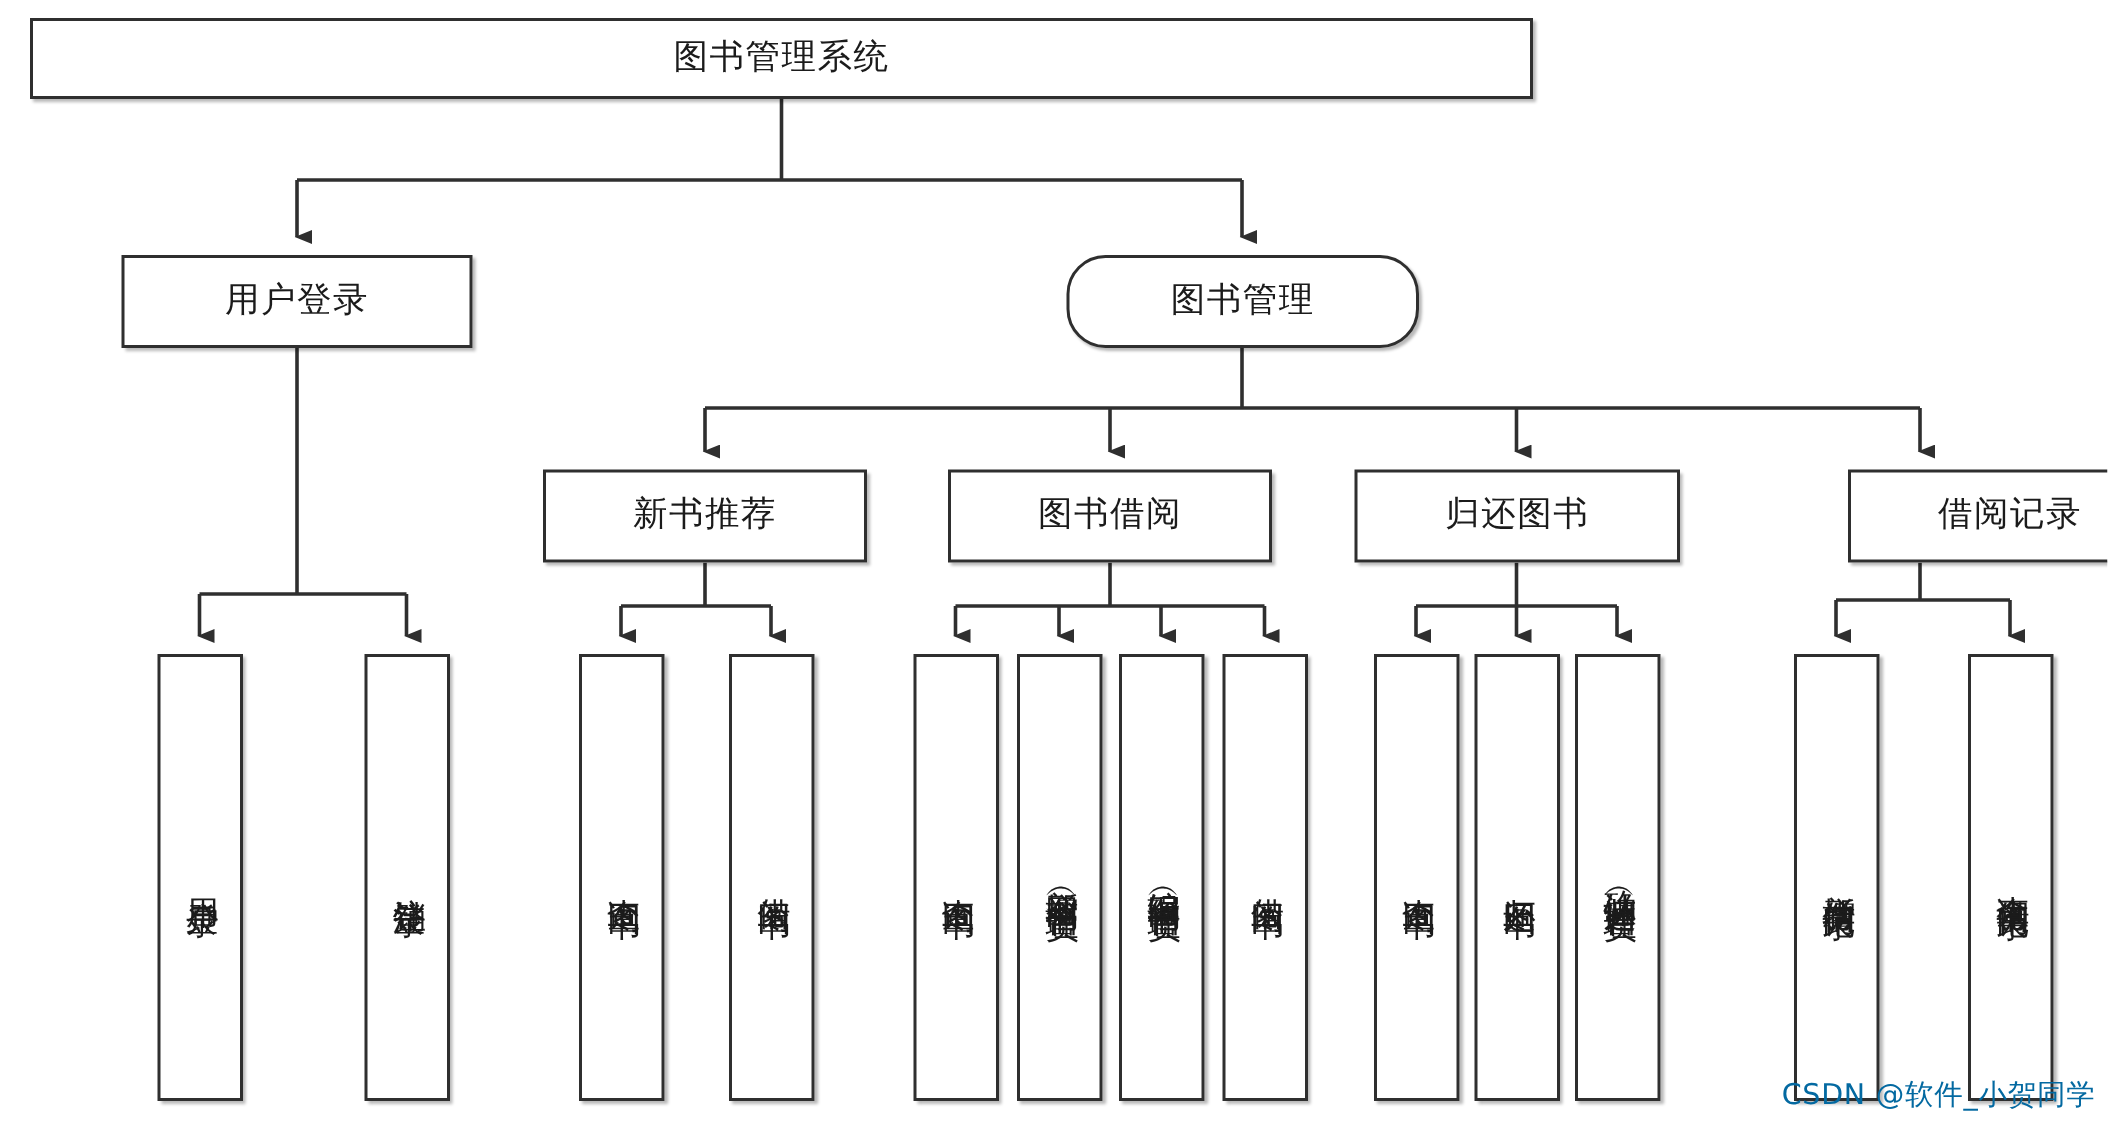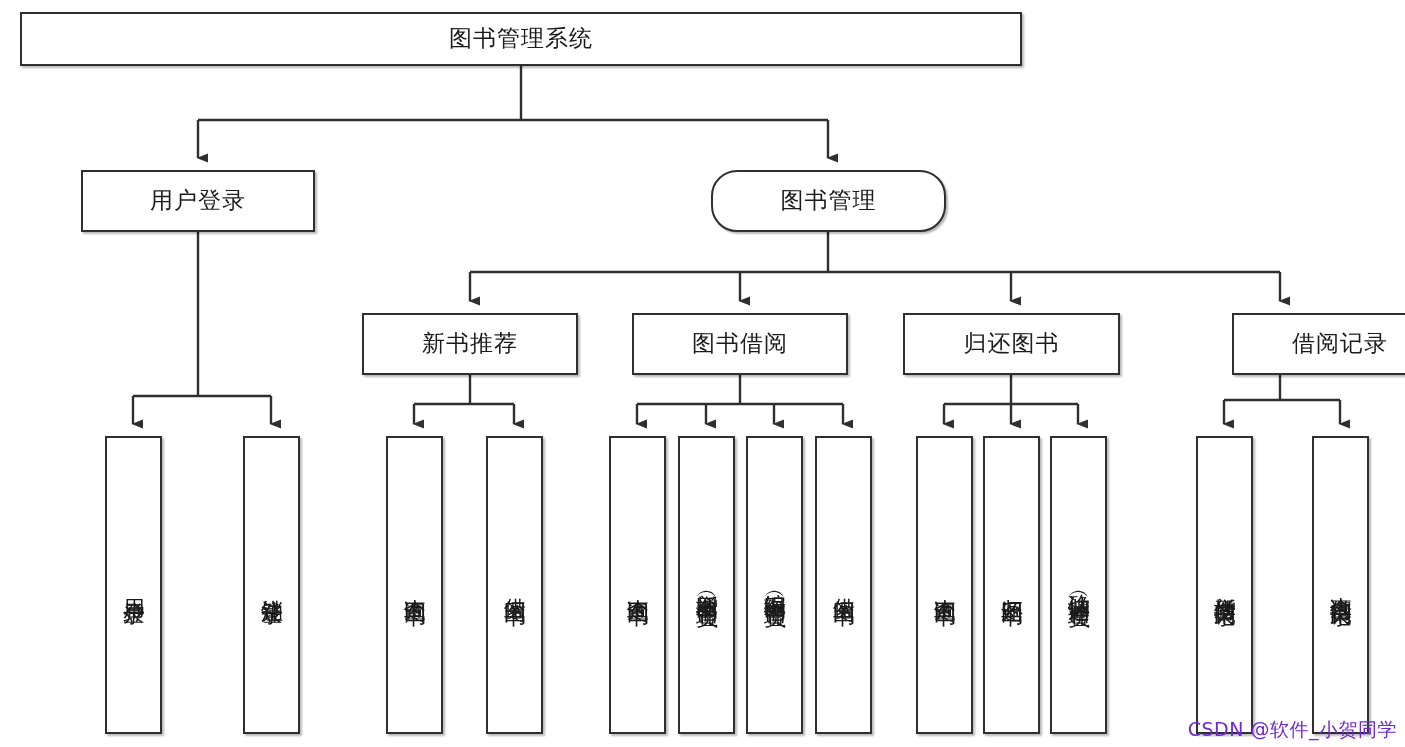--- a/index.html
+++ b/index.html
@@ -53,21 +53,21 @@
   .node.v .vlabel{
     writing-mode:vertical-rl;
     text-orientation:upright;
     display:block;
   }
   .watermark{
     position:absolute;
     right:8px;
     bottom:4px;
     font-size:19px;
-    color:#6d28d9;
+    color:#0369a1;
     letter-spacing:0.5px;
     white-space:nowrap;
     font-family:"DejaVu Sans","Liberation Sans",sans-serif;
   }
 </style>
 </head>
 <body>
 
 <div id="canvas">
 

